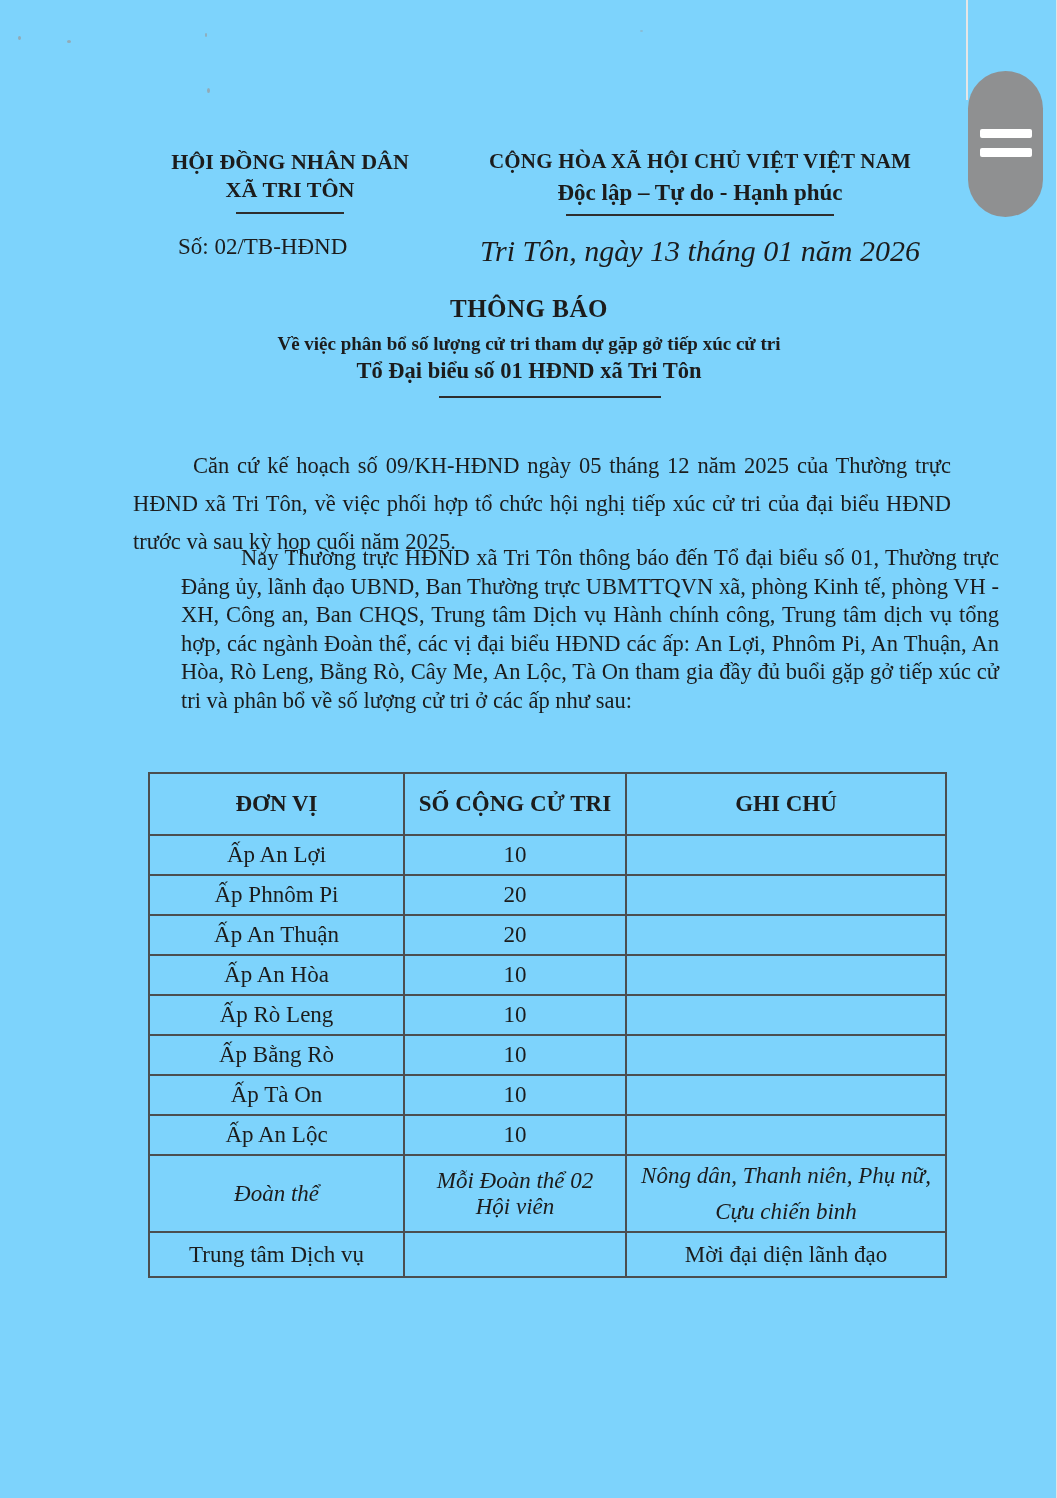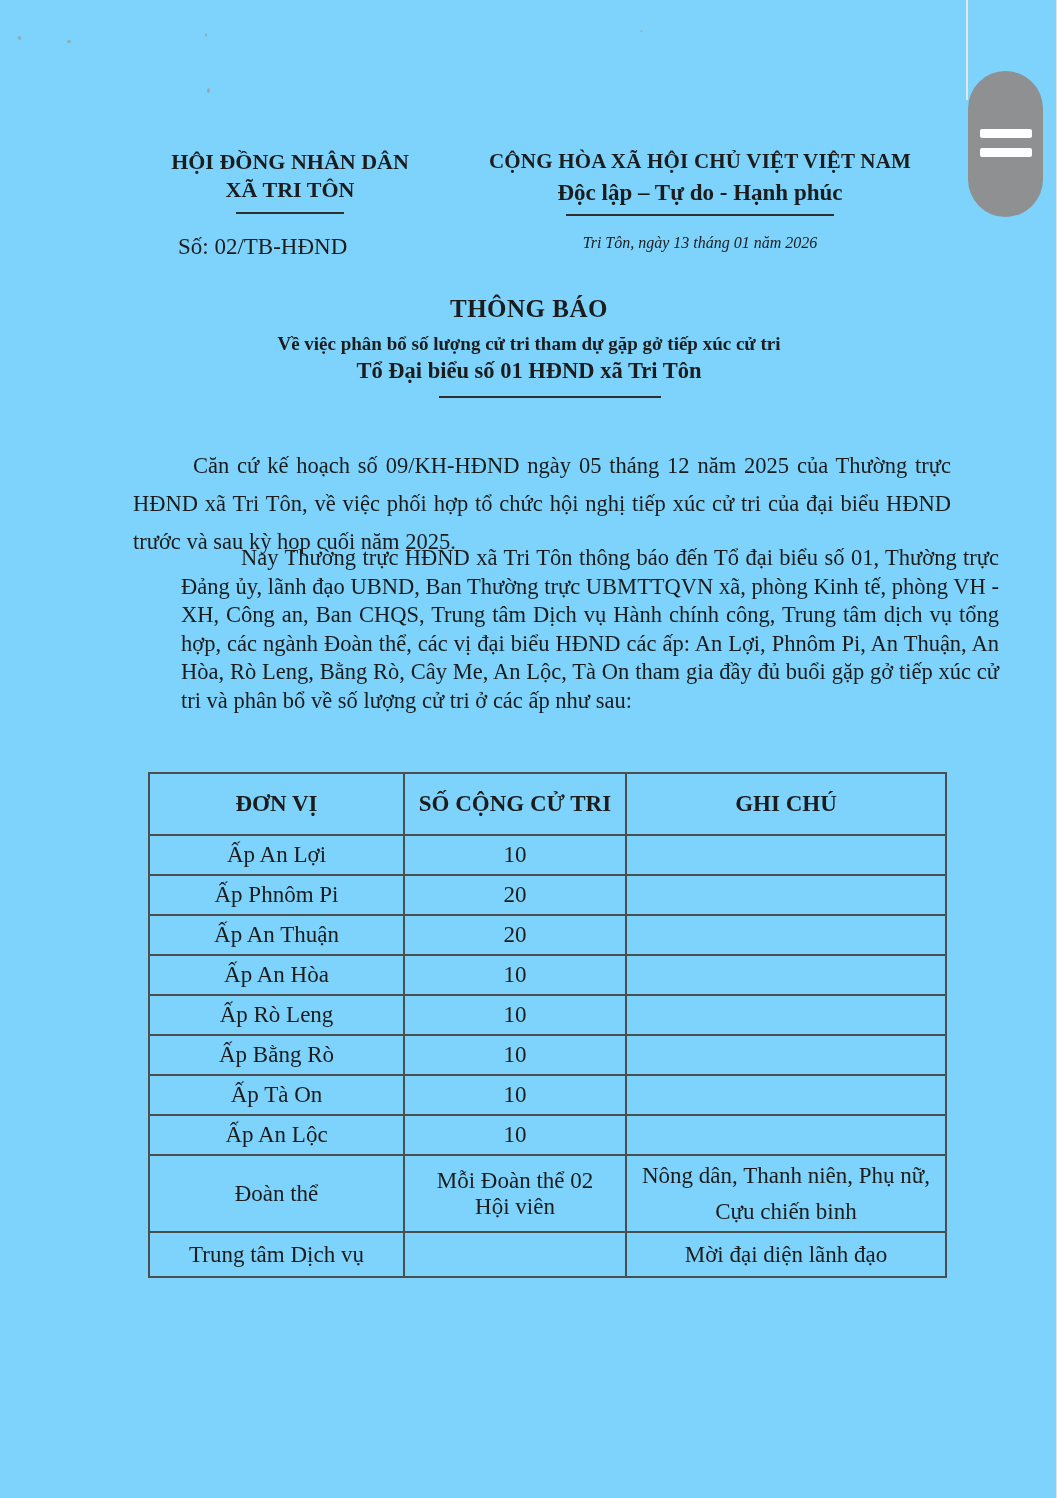--- a/index.html
+++ b/index.html
@@ -33,21 +33,21 @@
   .org-block{position:absolute;left:130px;top:148px;width:320px;text-align:center;line-height:1.25;}
   .org-line{font-weight:bold;font-size:22px;}
   .org-rule{width:108px;height:2px;background:#2e2e2e;margin:9px auto 0;}
   .doc-number{position:absolute;left:178px;top:234px;font-size:23px;}
 
   .national-block{position:absolute;left:440px;top:148px;width:520px;text-align:center;line-height:1.25;}
   .nat-line1{font-weight:bold;font-size:21px;letter-spacing:.2px;}
   .nat-line2{font-weight:bold;font-size:23px;margin-top:5px;}
   .nat-rule{width:268px;height:2px;background:#2e2e2e;margin:6px auto 0;}
   .dateline{position:absolute;left:440px;top:234px;width:520px;text-align:center;
-    font-style:italic;font-size:16px;}
+    font-style:italic;font-size:30px;}
 
   
   .title-block{position:absolute;left:104px;top:292px;width:850px;text-align:center;line-height:1.32;}
   .title-main{font-weight:bold;font-size:25px;letter-spacing:.5px;}
   .title-sub{font-weight:bold;font-size:19px;margin-top:6px;}
   .title-sub2{font-weight:bold;font-size:22.5px;}
   .title-rule{width:222px;height:2px;background:#2e2e2e;margin:10px auto 0;transform:translateX(21px);}
 
   
   .para{
@@ -67,21 +67,21 @@
   .alloc-table col.c2{width:222px;}
   .alloc-table col.c3{width:320px;}
   .alloc-table th,.alloc-table td{
     border:2px solid #4b4e4f;
     text-align:center;vertical-align:middle;
     padding:2px 12px;overflow:hidden;
   }
   .alloc-table th{font-weight:bold;font-size:23px;line-height:1.25;}
   .alloc-table tr.hdr{height:62px;}
   .alloc-table tr.r{height:40px;}
-  .alloc-table tr.tall{height:76px;}
+  .alloc-table tr.tall{height:76px;font-style:italic;}
   .alloc-table tr.last{height:45px;}
   .alloc-table td.note{line-height:1.55;}
 </style>
 </head>
 <body>
 
 <div class="page">
 
   <div class="speck" style="left:18px;top:36px;width:3px;height:4px;"></div>
   <div class="speck" style="left:67px;top:40px;width:4px;height:3px;"></div>

